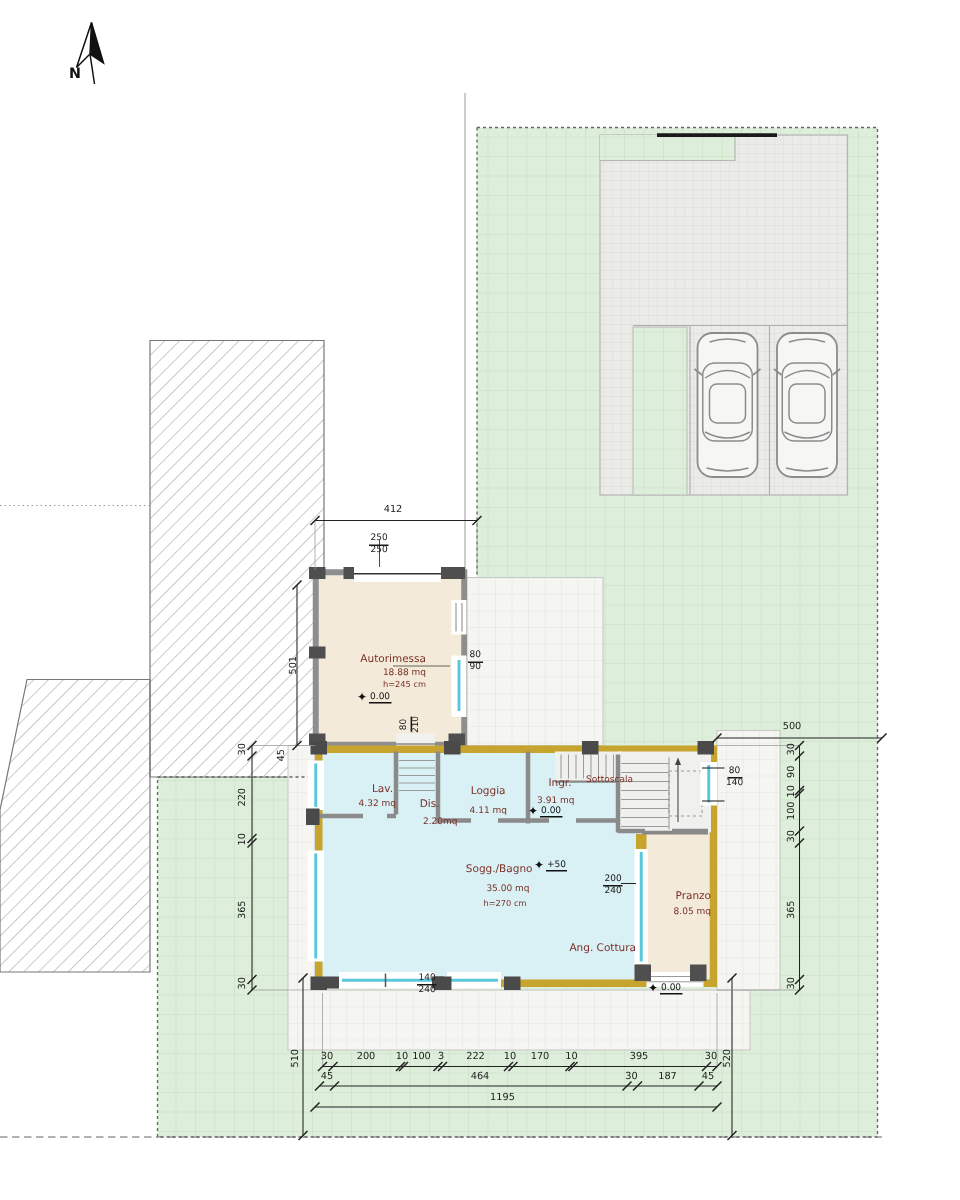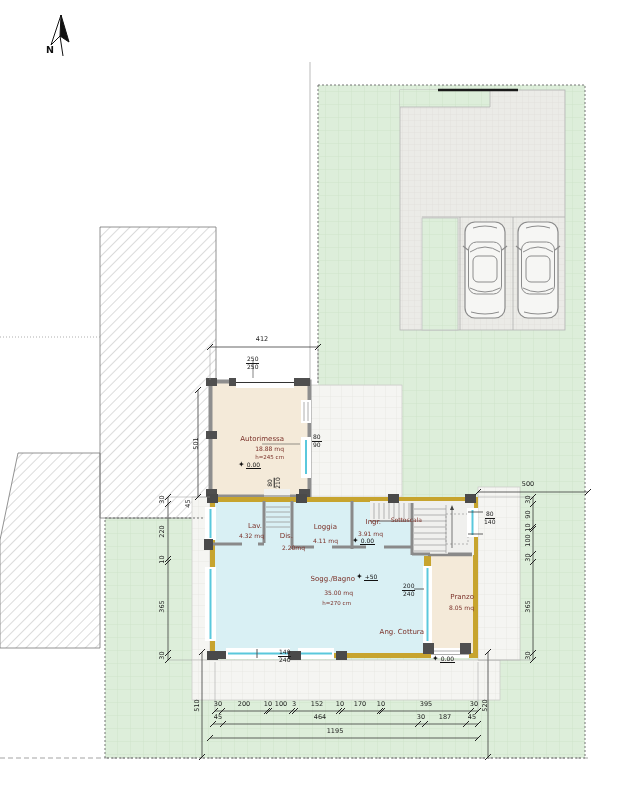--- a/index.html
+++ b/index.html
@@ -313,21 +313,21 @@
 <div class="d rotl" style="left:513px;top:603px;width:30px">365</div>
 <div class="d rotl" style="left:513px;top:652px;width:30px">30</div>
 
 <div class="d" style="left:498px;top:481px;width:60px">500</div>
 
 <div class="d" style="left:208px;top:701px;width:20px">30</div>
 <div class="d" style="left:234px;top:701px;width:20px">200</div>
 <div class="d" style="left:258px;top:701px;width:20px">10</div>
 <div class="d" style="left:271px;top:701px;width:20px">100</div>
 <div class="d" style="left:286px;top:701px;width:16px">3</div>
-<div class="d" style="left:307px;top:701px;width:20px">152</div>
+<div class="d" style="left:307px;top:701px;width:20px">222</div>
 <div class="d" style="left:330px;top:701px;width:20px">10</div>
 <div class="d" style="left:350px;top:701px;width:20px">170</div>
 <div class="d" style="left:371px;top:701px;width:20px">10</div>
 <div class="d" style="left:416px;top:701px;width:20px">395</div>
 <div class="d" style="left:464px;top:701px;width:20px">30</div>
 
 <div class="d" style="left:206px;top:714px;width:24px">45</div>
 <div class="d" style="left:308px;top:714px;width:24px">464</div>
 <div class="d" style="left:409px;top:714px;width:24px">30</div>
 <div class="d" style="left:433px;top:714px;width:24px">187</div>

